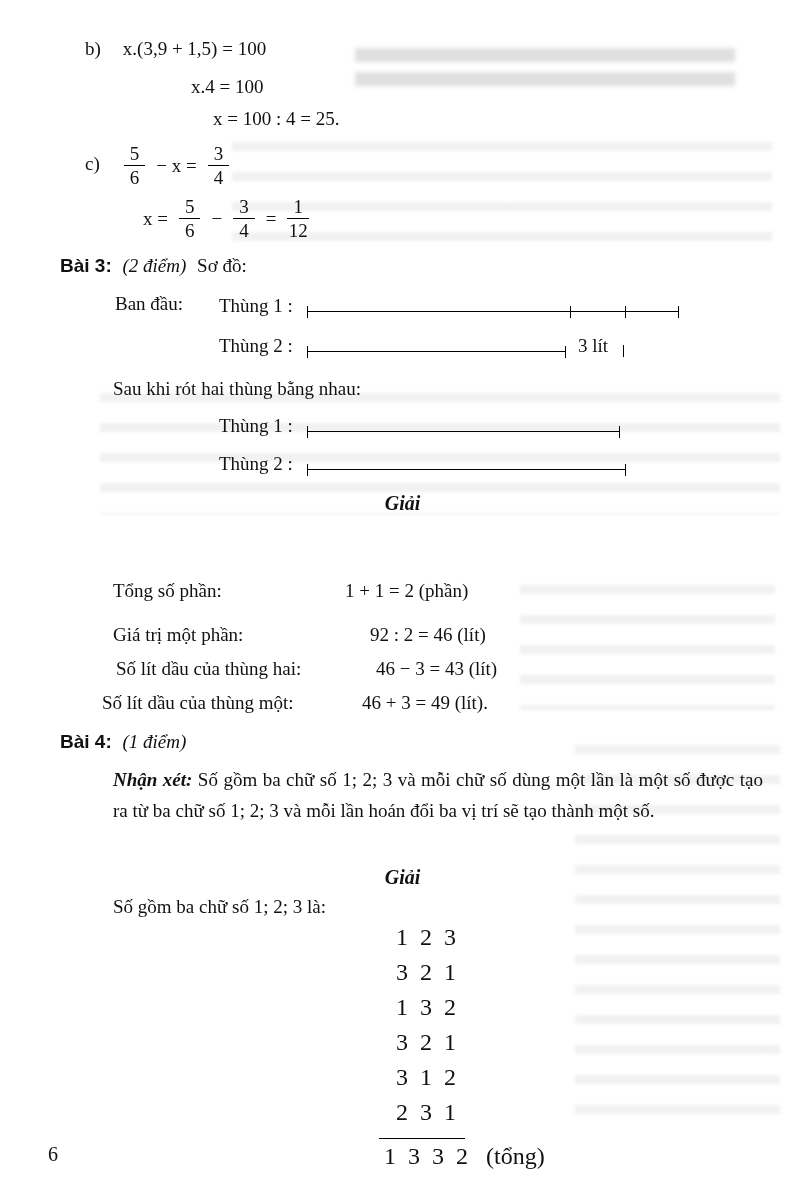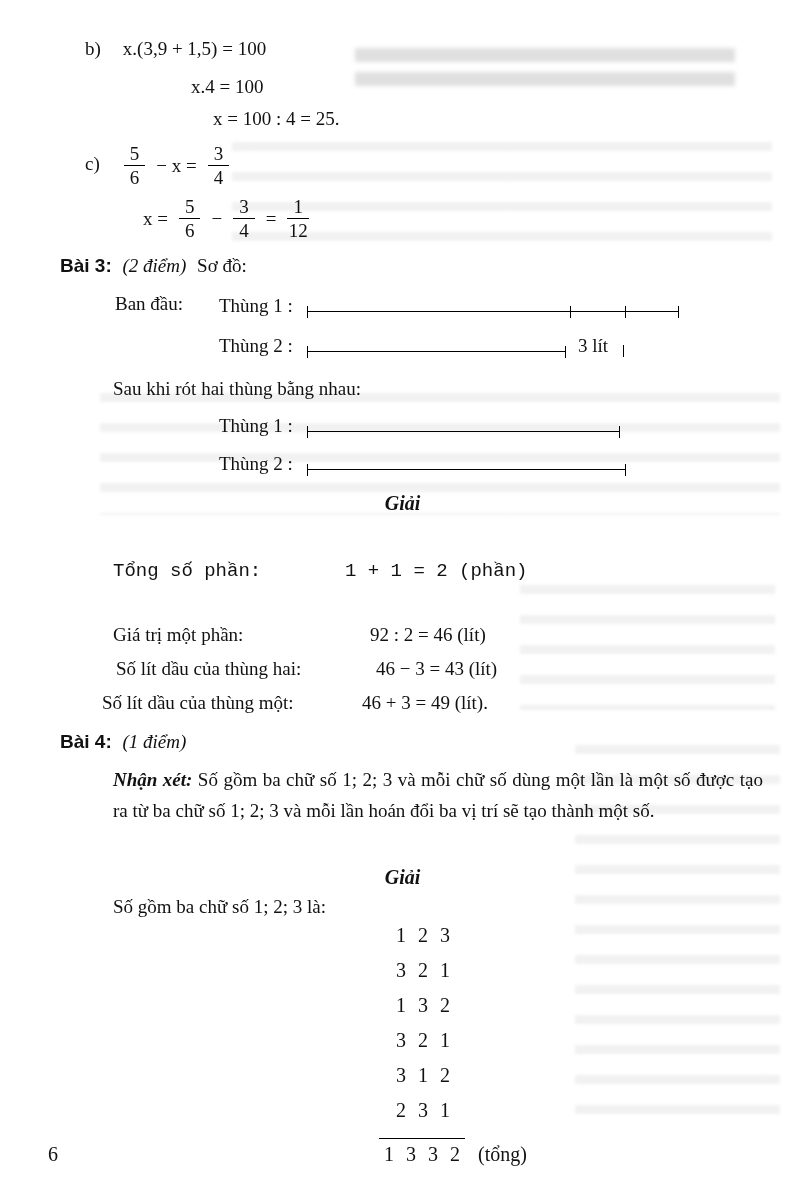--- a/index.html
+++ b/index.html
@@ -64,21 +64,21 @@
   .para {
     position: absolute;
     white-space: normal;
     text-align: justify;
     line-height: 31px;
   }
 
   .vrow { position: absolute; white-space: nowrap; }
   .vrow .val { position: absolute; white-space: nowrap; }
 
-  .numcol { position: absolute; font-size: 20px; }
+  .numcol { position: absolute; font-size: 24px; }
   .numcol .numline { height: 35px; letter-spacing: 12px; }
   .numcol .sumline {
     width: 86px;
     margin-left: -17px;
     border-top: 1.6px solid #000;
     margin-top: 4px;
     margin-bottom: 4px;
   }
   .numcol .total { margin-left: -12px; white-space: nowrap; }
   .numcol .total .tnum { letter-spacing: 12px; }
@@ -148,21 +148,21 @@
 
   <div class="abs" style="left:219px; top:453px;">Thùng 2 :</div>
   <div class="tline" style="left:307px; top:469px; width:319px;">
     <span class="tick" style="left:0;"></span>
     <span class="tick" style="right:0;"></span>
   </div>
 
   <div class="giai" style="top:492px;">Giải</div>
 
 
-  <div class="vrow" style="left:113px; top:560px;font-family:Liberation Mono, monospace;">
+  <div class="vrow" style="left:113px; top:580px;">
     <span>Tổng số phần:</span>
     <span class="val" style="left:232px;">1 + 1 = 2 (phần)</span>
   </div>
   <div class="vrow" style="left:113px; top:624px;">
     <span>Giá trị một phần:</span>
     <span class="val" style="left:257px;">92 : 2 = 46 (lít)</span>
   </div>
   <div class="vrow" style="left:116px; top:658px;">
     <span>Số lít dầu của thùng hai:</span>
     <span class="val" style="left:260px;">46 − 3 = 43 (lít)</span>

